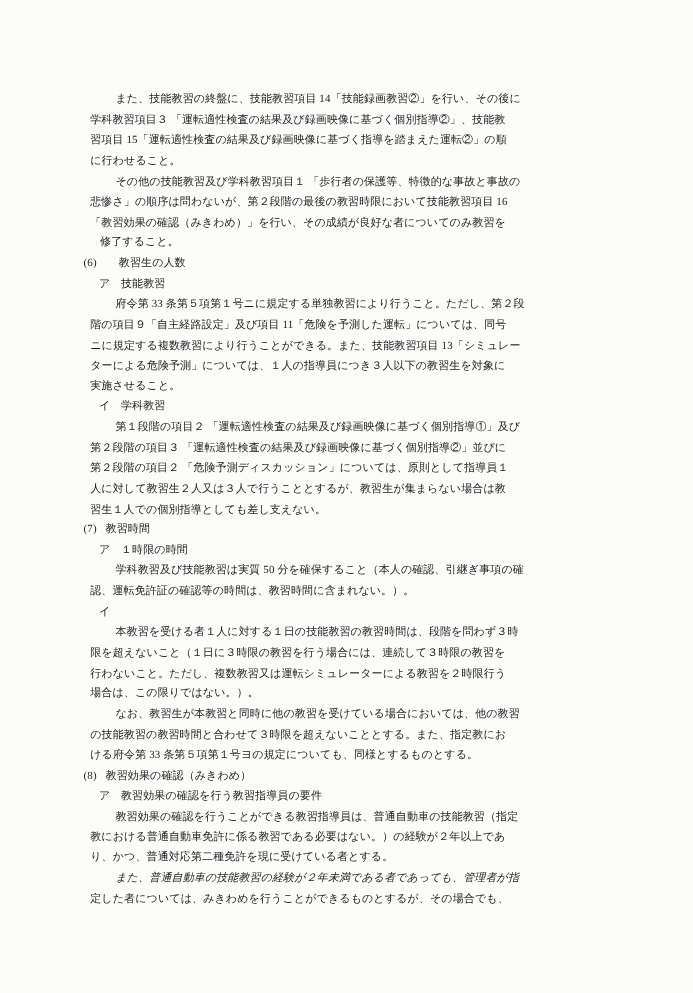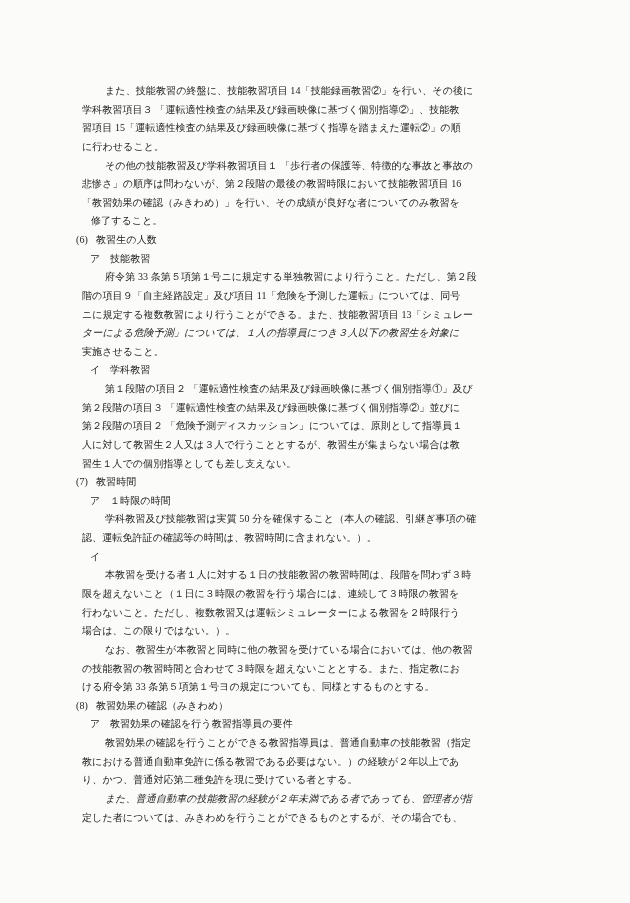--- a/index.html
+++ b/index.html
@@ -56,37 +56,37 @@
         <span class="doc-seg" style="left: 82px;">悲惨さ」の順序は問わないが、第２段階の最後の教習時限において技能教習項目 16</span>
       </div>
       <div class="doc-line" style="top: 195.78px;">
         <span class="doc-seg" style="left: 82px;">「教習効果の確認（みきわめ）」を行い、その成績が良好な者についてのみ教習を</span>
       </div>
       <div class="doc-line" style="top: 214.41px;">
         <span class="doc-seg" style="left: 91px;">修了すること。</span>
       </div>
       <div class="doc-line" style="top: 233.04px;">
         <span class="doc-seg" style="left: 76px;">(6)</span>
-        <span class="doc-seg" style="left: 96px;">教習生の人数</span>
+        <span class="doc-seg" style="left: 108px;">教習生の人数</span>
       </div>
       <div class="doc-line" style="top: 251.67px;">
         <span class="doc-seg" style="left: 90px;">ア</span>
         <span class="doc-seg" style="left: 110px;">技能教習</span>
       </div>
       <div class="doc-line" style="top: 270.3px;">
         <span class="doc-seg" style="left: 105px;">府令第 33 条第５項第１号ニに規定する単独教習により行うこと。ただし、第２段</span>
       </div>
       <div class="doc-line" style="top: 288.93px;">
         <span class="doc-seg" style="left: 82px;">階の項目９「自主経路設定」及び項目 11「危険を予測した運転」については、同号</span>
       </div>
       <div class="doc-line" style="top: 307.56px; padding-left: 36px;">
         <span class="doc-seg" style="left: 82px;">ニに規定する複数教習により行うことができる。また、技能教習項目 13「シミュレー</span>
       </div>
       <div class="doc-line" style="top: 326.19px;">
-        <span class="doc-seg" style="left: 82px; font-style: italic;">ターによる危険予測」については、１人の指導員につき３人以下の教習生を対象に</span>
+        <span class="doc-seg" style="left: 82px;">ターによる危険予測」については、１人の指導員につき３人以下の教習生を対象に</span>
       </div>
       <div class="doc-line" style="top: 344.82px;">
         <span class="doc-seg" style="left: 82px;">実施させること。</span>
       </div>
       <div class="doc-line" style="top: 363.45px;">
         <span class="doc-seg" style="left: 90px;">イ</span>
         <span class="doc-seg" style="left: 110px;">学科教習</span>
       </div>
       <div class="doc-line" style="top: 382.08px;">
         <span class="doc-seg" style="left: 105px;">第１段階の項目２ 「運転適性検査の結果及び録画映像に基づく個別指導①」及び</span>

